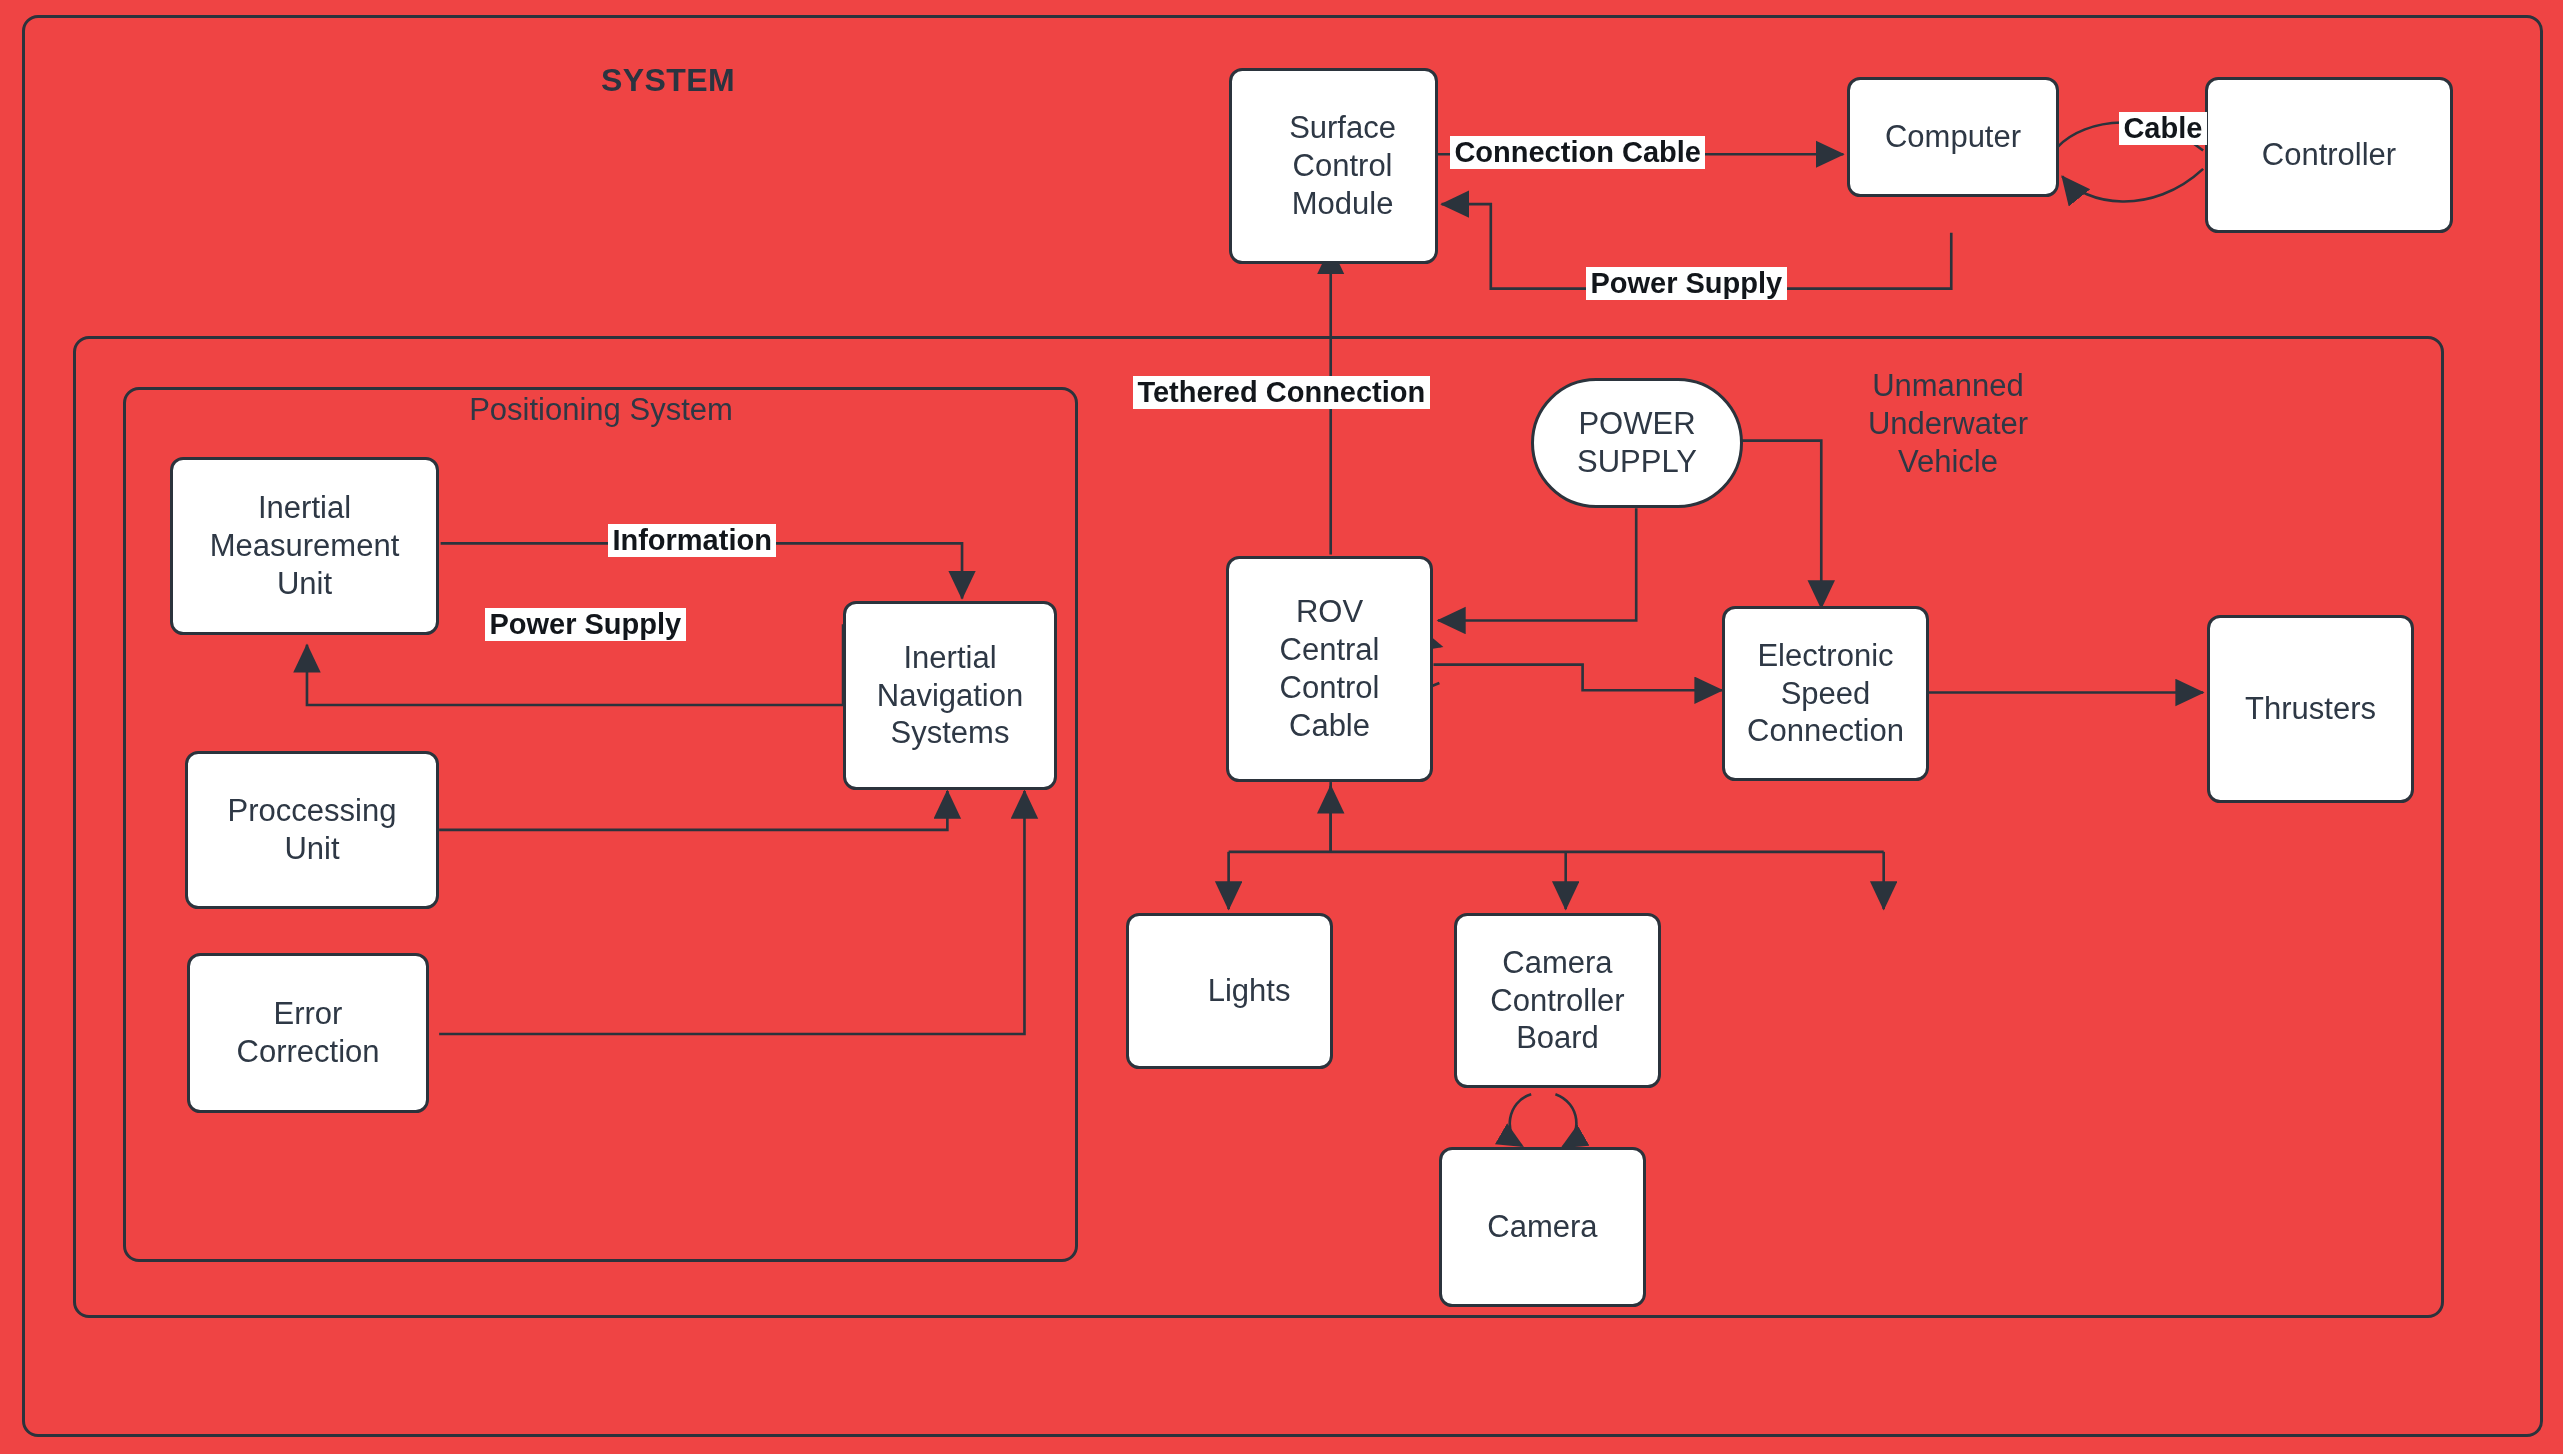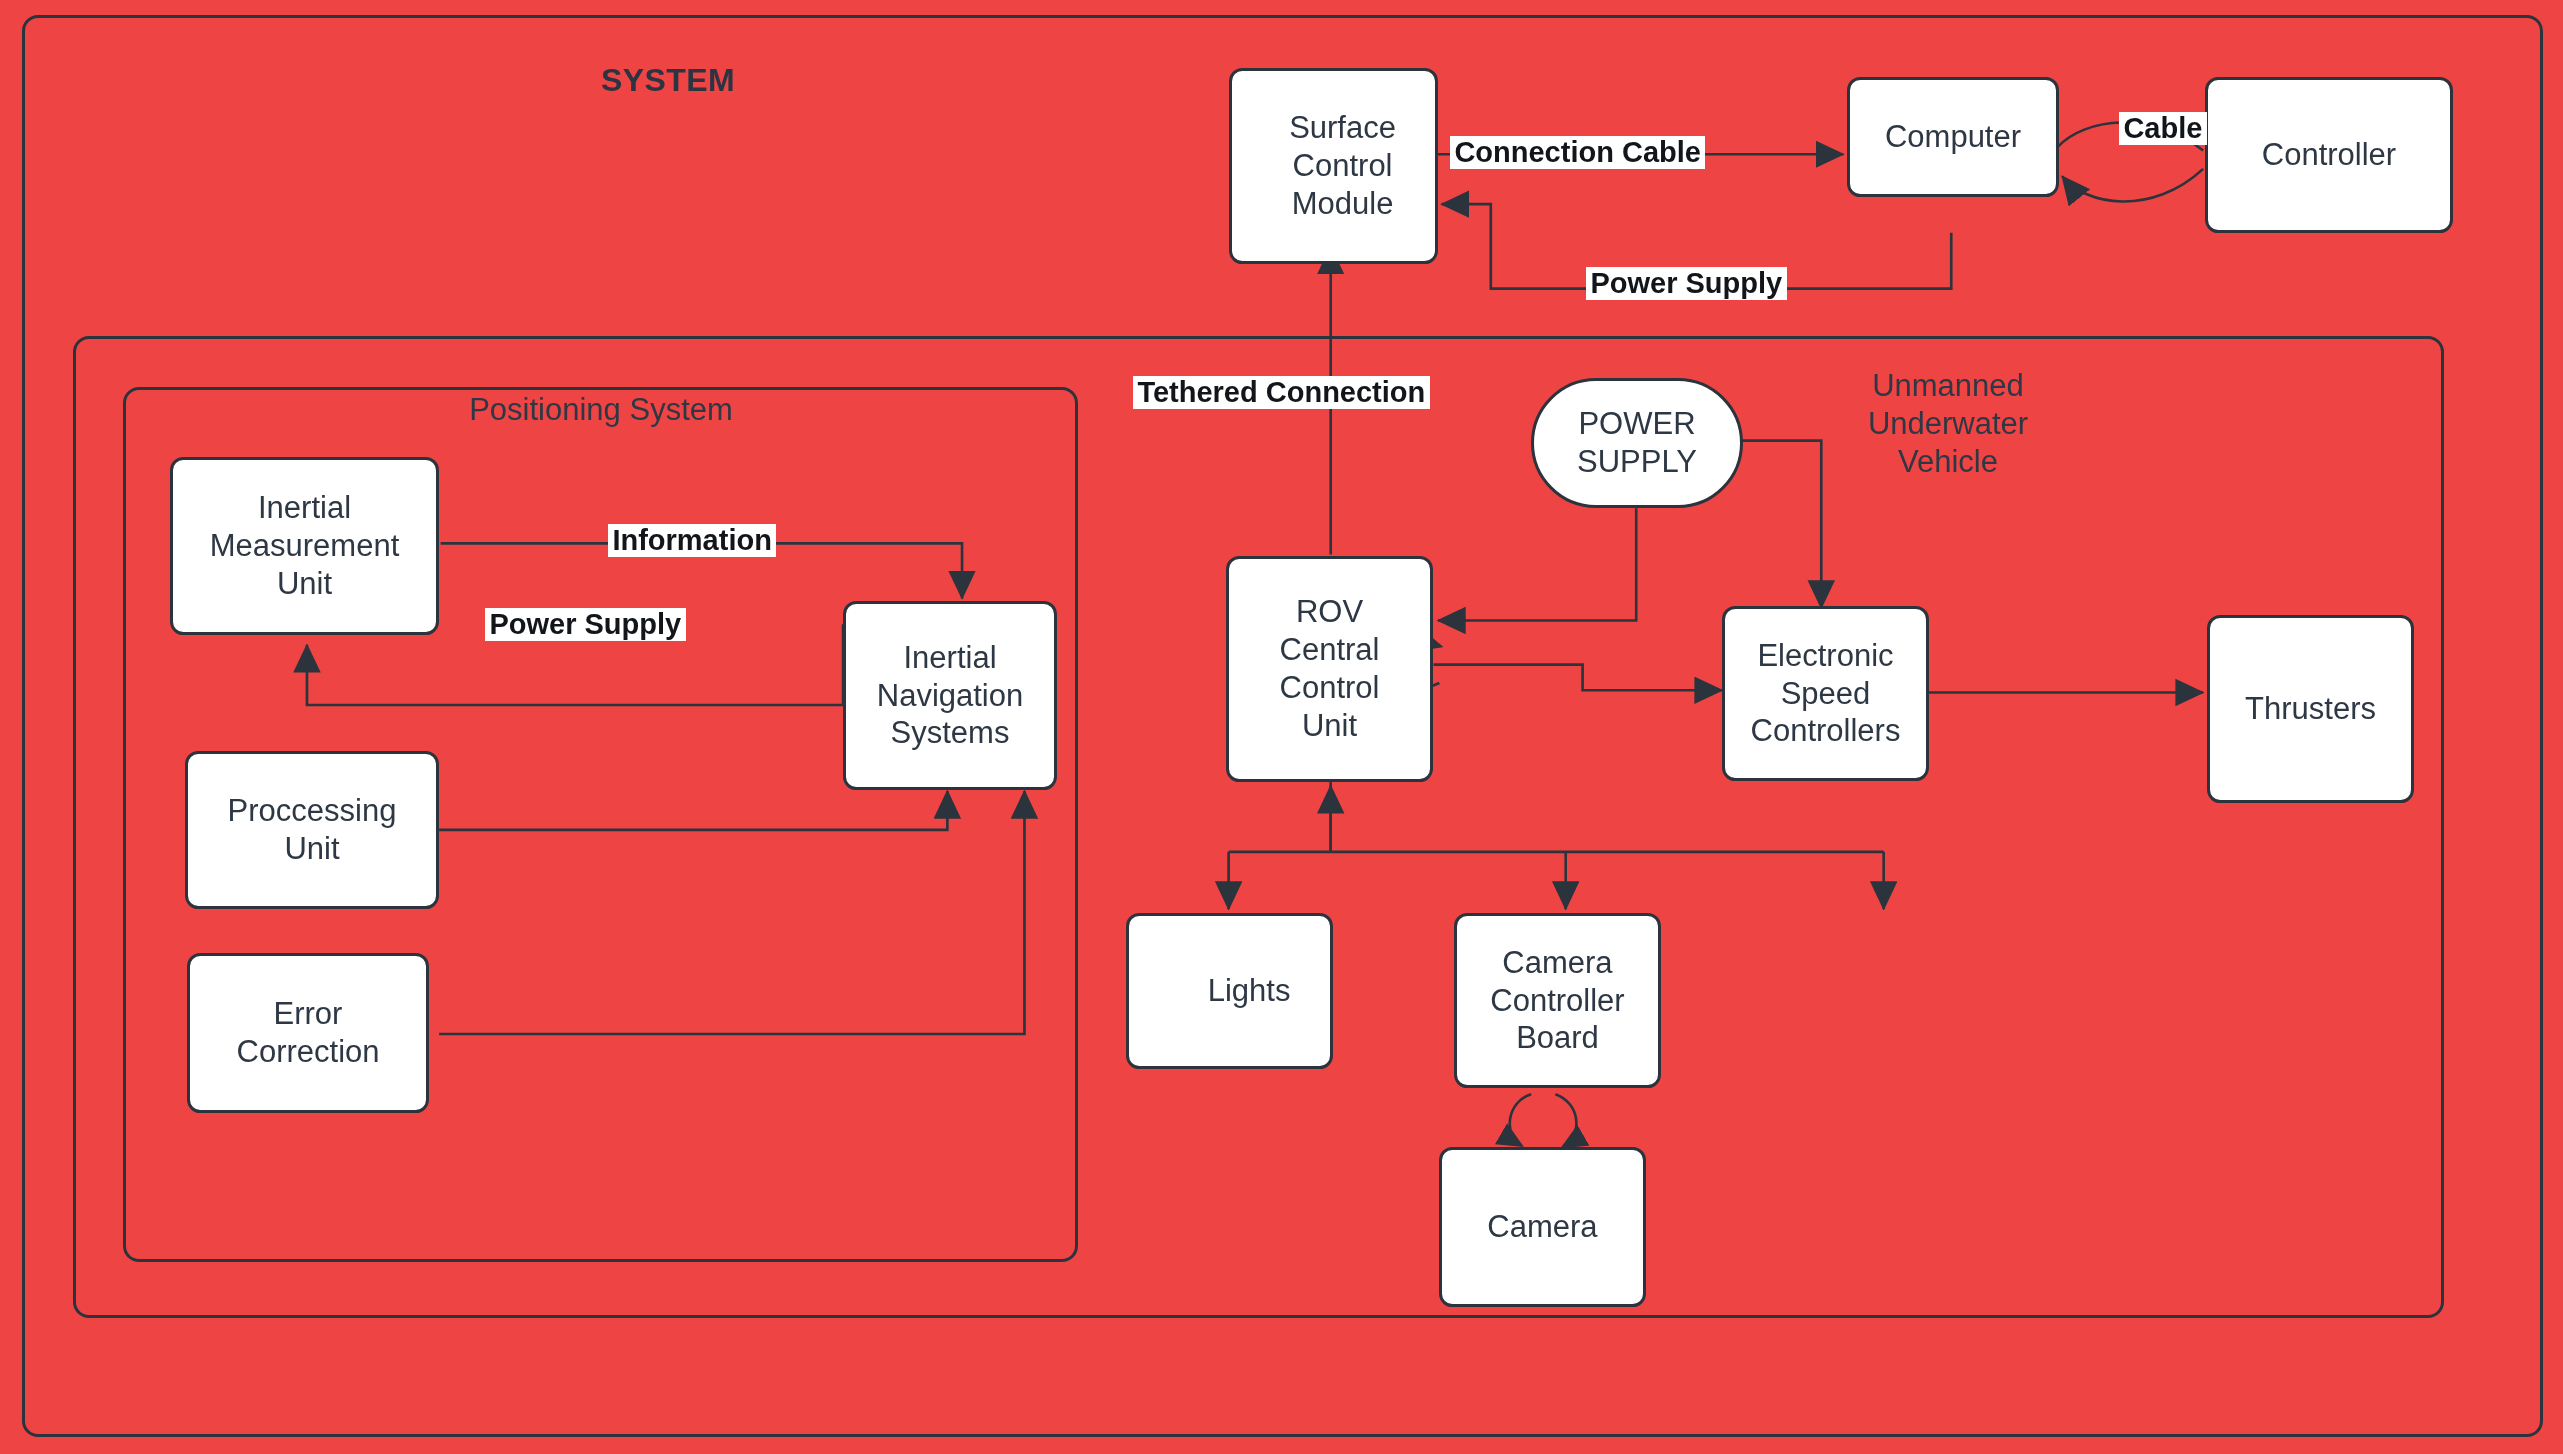--- a/index.html
+++ b/index.html
@@ -170,25 +170,25 @@
 
   <div class="node" style="left:185px; top:751px; width:254px; height:158px; white-space:pre-line;">Proccessing
 Unit</div>
 
   <div class="node" style="left:187px; top:953px; width:242px; height:160px; white-space:pre-line;">Error
 Correction</div>
 
   <div class="node" style="left:1226px; top:556px; width:207px; height:226px; white-space:pre-line;">ROV
 Central
 Control
-Unit</div>
+Cable</div>
 
   <div class="node" style="left:1722px; top:606px; width:207px; height:175px; white-space:pre-line;">Electronic
 Speed
-Controllers</div>
+Connection</div>
 
   <div class="node" style="left:2207px; top:615px; width:207px; height:188px; white-space:pre-line;">Thrusters</div>
 
   <div class="node" style="left:1126px; top:913px; width:207px; height:156px; white-space:pre-line;padding-left:45px;">Lights</div>
 
   <div class="node" style="left:1454px; top:913px; width:207px; height:175px; white-space:pre-line;">Camera
 Controller
 Board</div>
 
 

